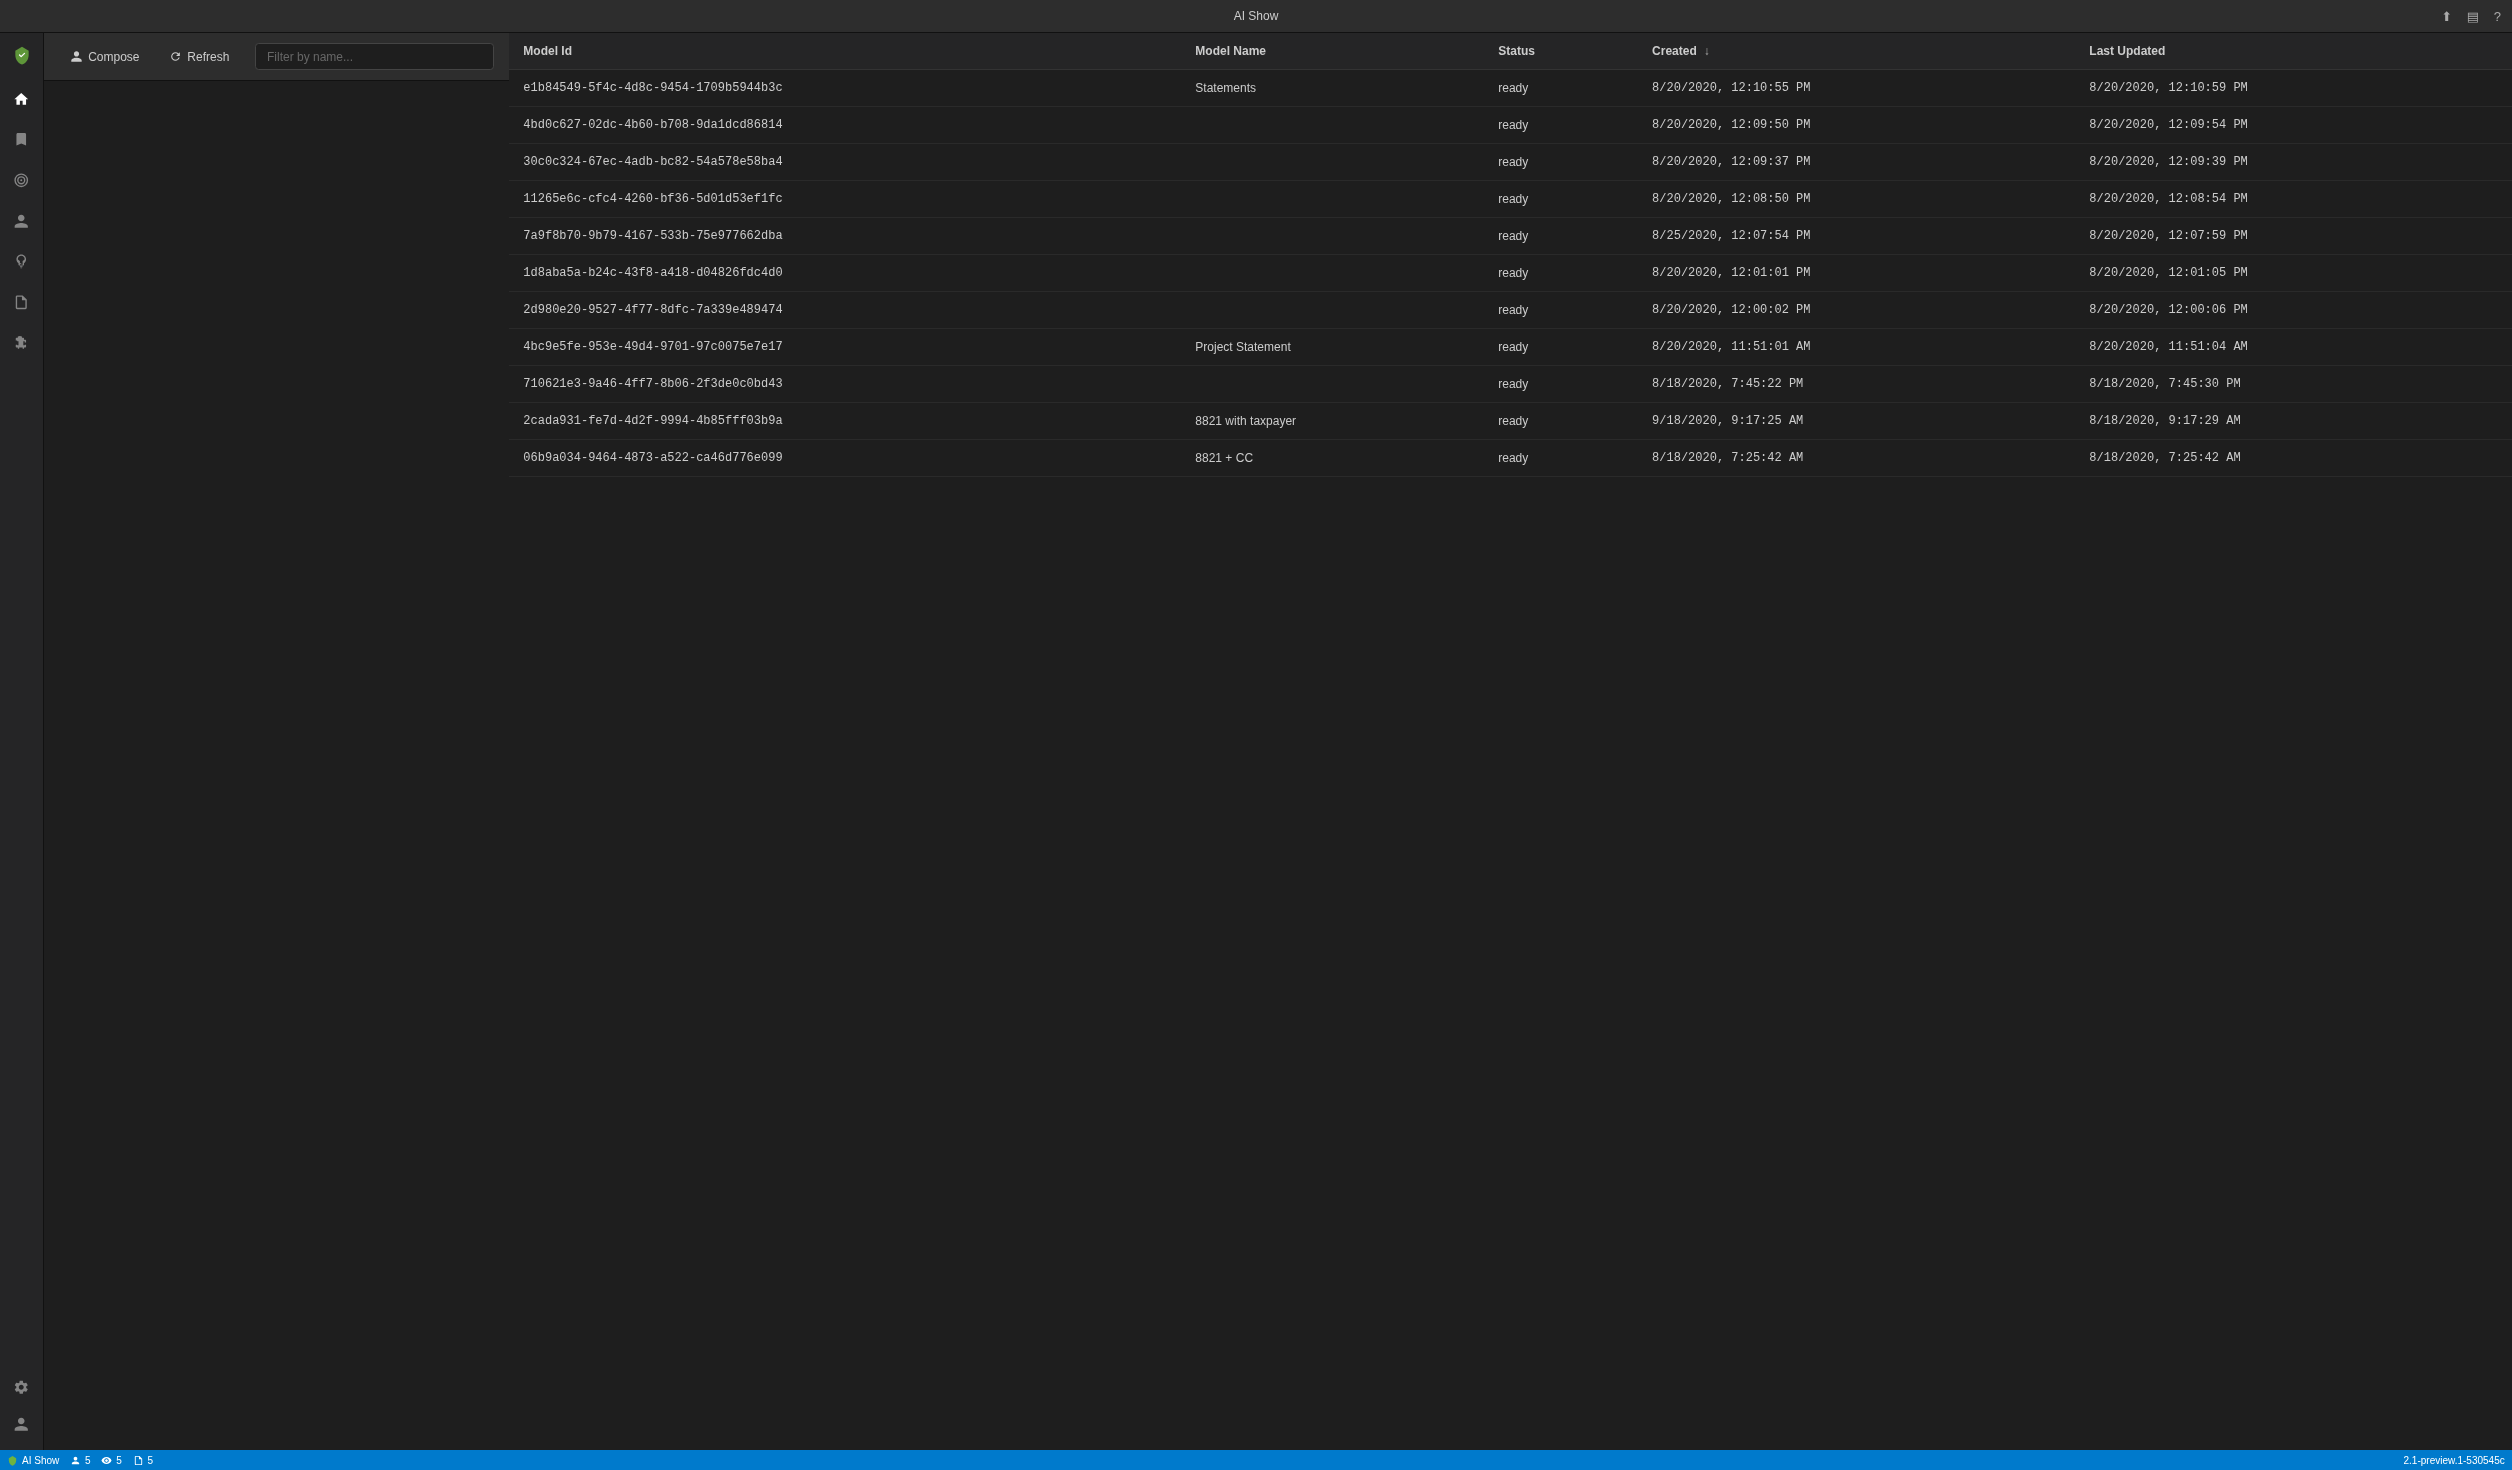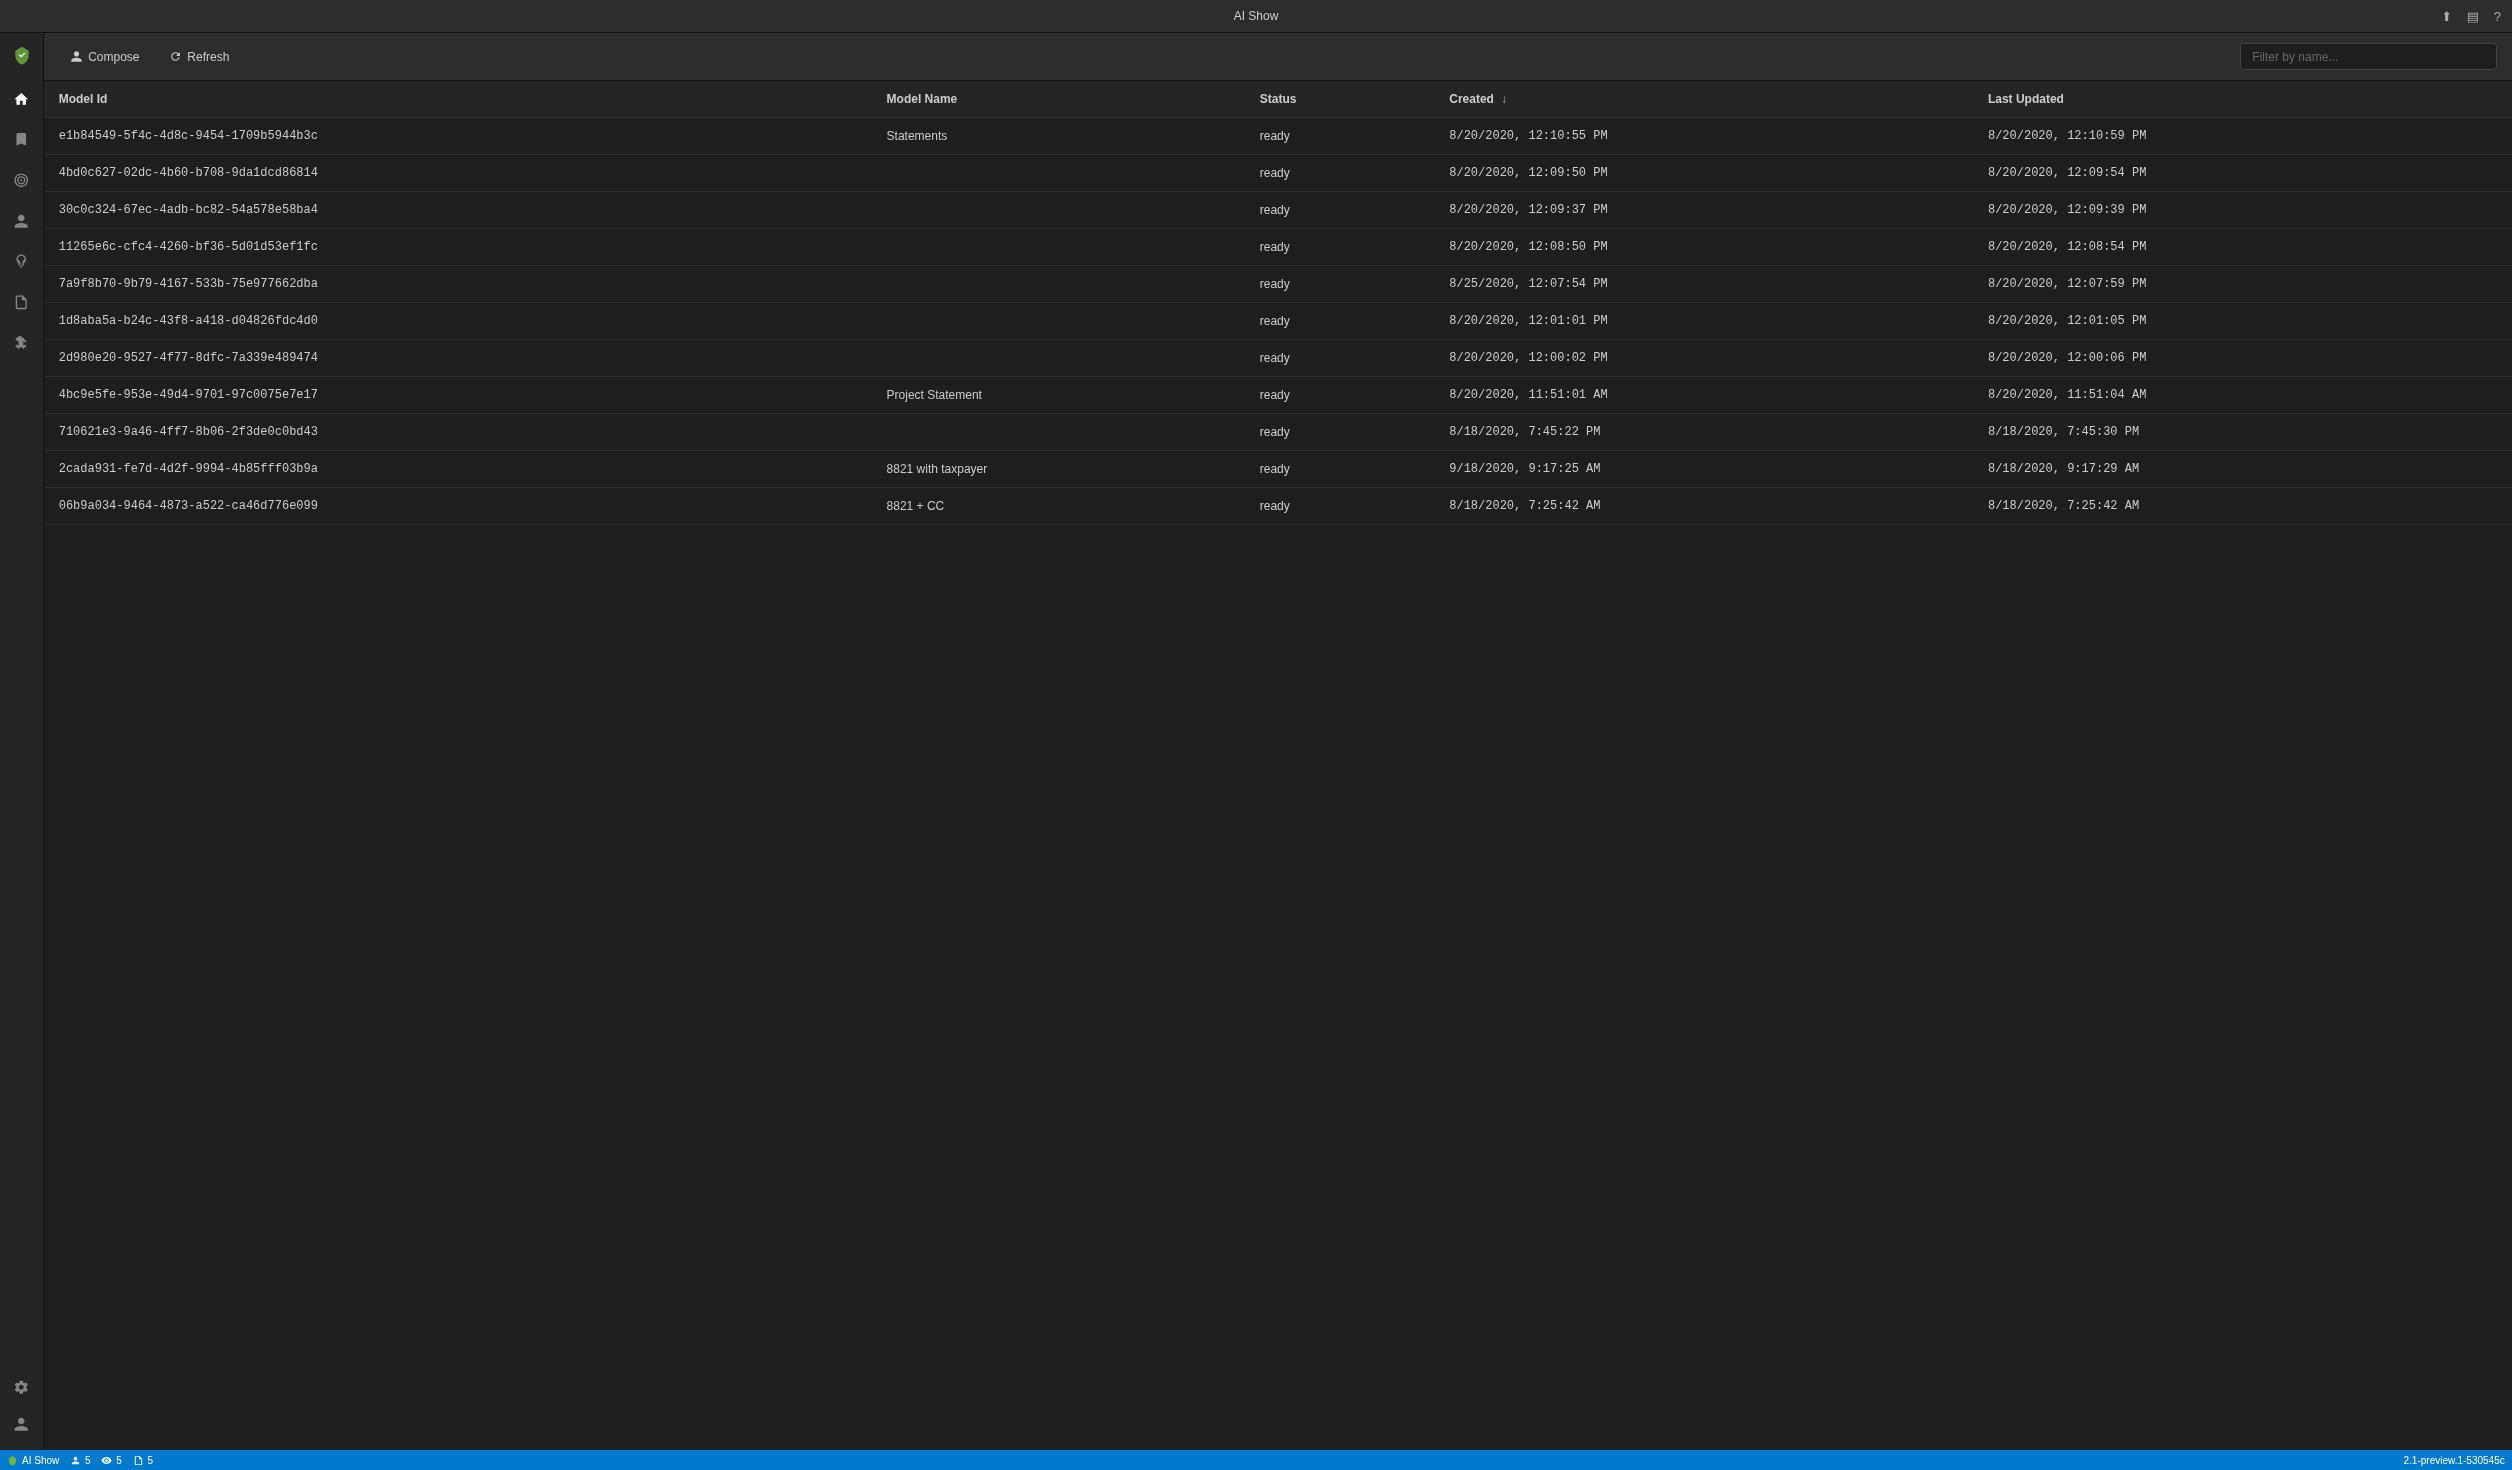--- a/index.html
+++ b/index.html
@@ -84,21 +84,21 @@
     }
     .sidebar-item.active { color: #ffffff; }
     .sidebar-bottom {
       margin-top: auto;
     }
 
     
     .content {
       flex: 1;
       display: flex;
-      flex-direction: column;
+      flex-direction: row;
       overflow: hidden;
     }
 
     
     .toolbar {
       background: #2d2d2d;
       height: 48px;
       display: flex;
       align-items: center;
       padding: 0 14.7px;
@@ -119,21 +119,21 @@
       font-size: 12px;
     }
     .toolbar-spacer { flex: 1; }
     .filter-input {
       background: #1e1e1e;
       border: 0.9px solid #444;
       border-radius: 3.7px;
       color: #cccccc;
       padding: 5.5px 11px;
       font-size: 12px;
-      width: 257px;
+      width: 239px;
       outline: none;
     }
     .filter-input::placeholder { color: #666; }
 
     
     .table-container {
       flex: 1;
       overflow-y: auto;
       background: #1e1e1e;
     }

